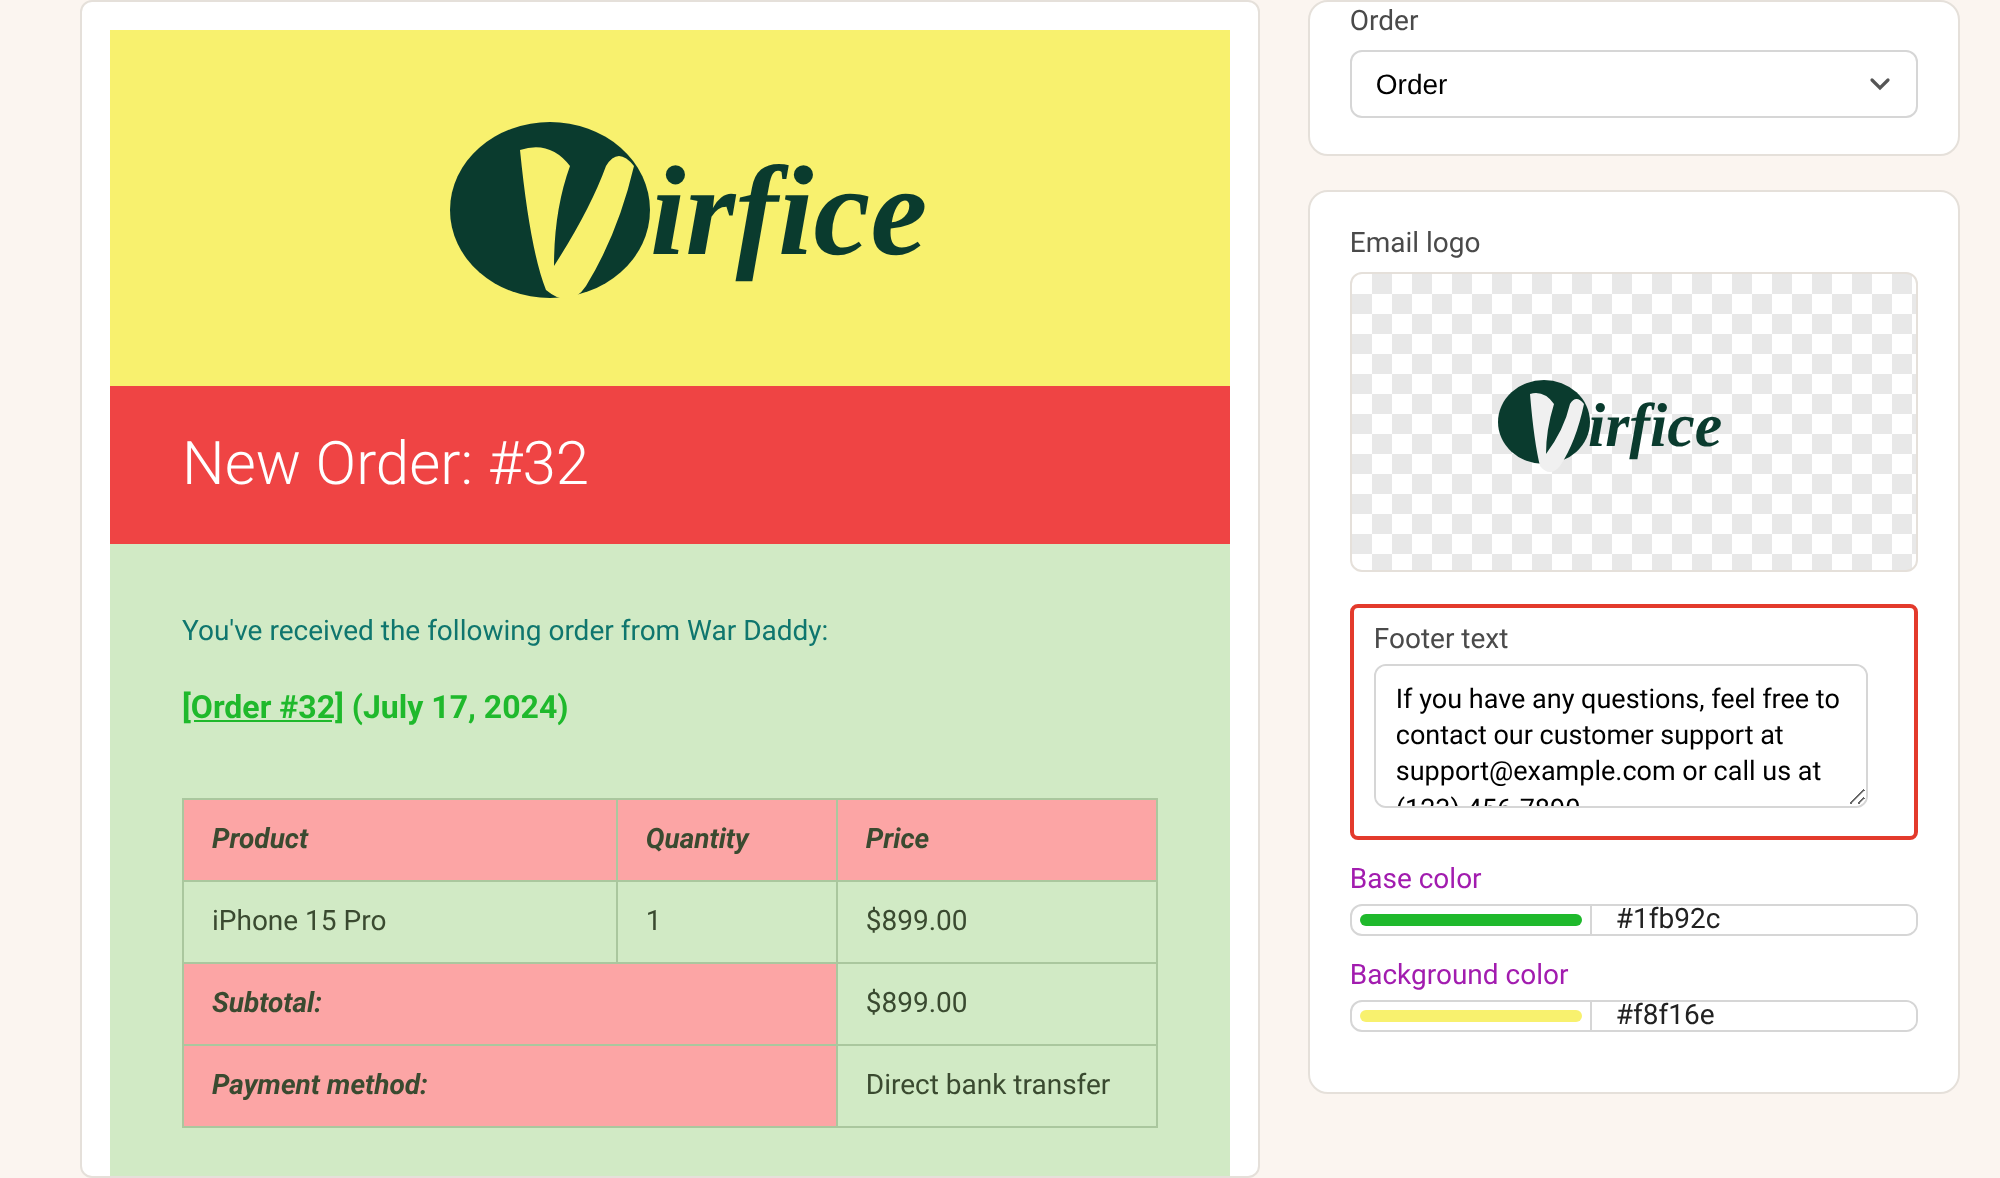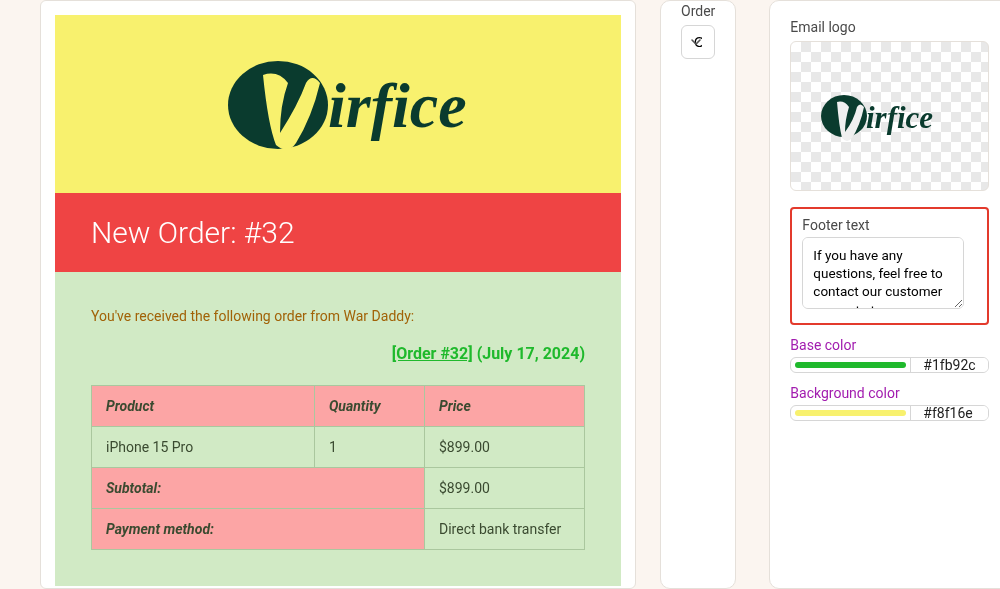--- a/index.html
+++ b/index.html
@@ -38,27 +38,26 @@
   color: #fff;
   font-size: 30px;
   font-weight: 300;
   padding: 22px 36px;
 }
 .order-body {
   background: #d1eac5;
   padding: 36px;
 }
 .intro-text {
-  color: #a16207;
+  color: #0f766e;
   font-size: 14px;
   margin-bottom: 20px;
 }
 .order-link-row {
-  margin-bottom: 22px;
-  text-align: right;
+  margin-bottom: 36px;
 }
 .order-link {
   color: #1fb92c;
   font-weight: 700;
   text-decoration: underline;
   font-size: 16px;
 }
 .order-date {
   color: #1fb92c;
   font-weight: 700;
@@ -79,22 +78,23 @@
   font-weight: 700;
   background: #fca5a5;
   font-style: italic;
 }
 table.order-table .sub-row th {
   font-weight: 700;
 }
 .right-panel {
   width: 332px;
   display: flex;
-  gap: 33px;
-  margin-right: 8px;
+  flex-direction: column;
+  gap: 17px;
+  margin-right: 20px;
 }
 .panel-card {
   background: #fff;
   border: 1px solid #e5e0da;
   border-radius: 10px;
   padding: 18px 20px;
 }
 .order-select-panel {
   padding: 2px 20px 18px 20px;
 }

